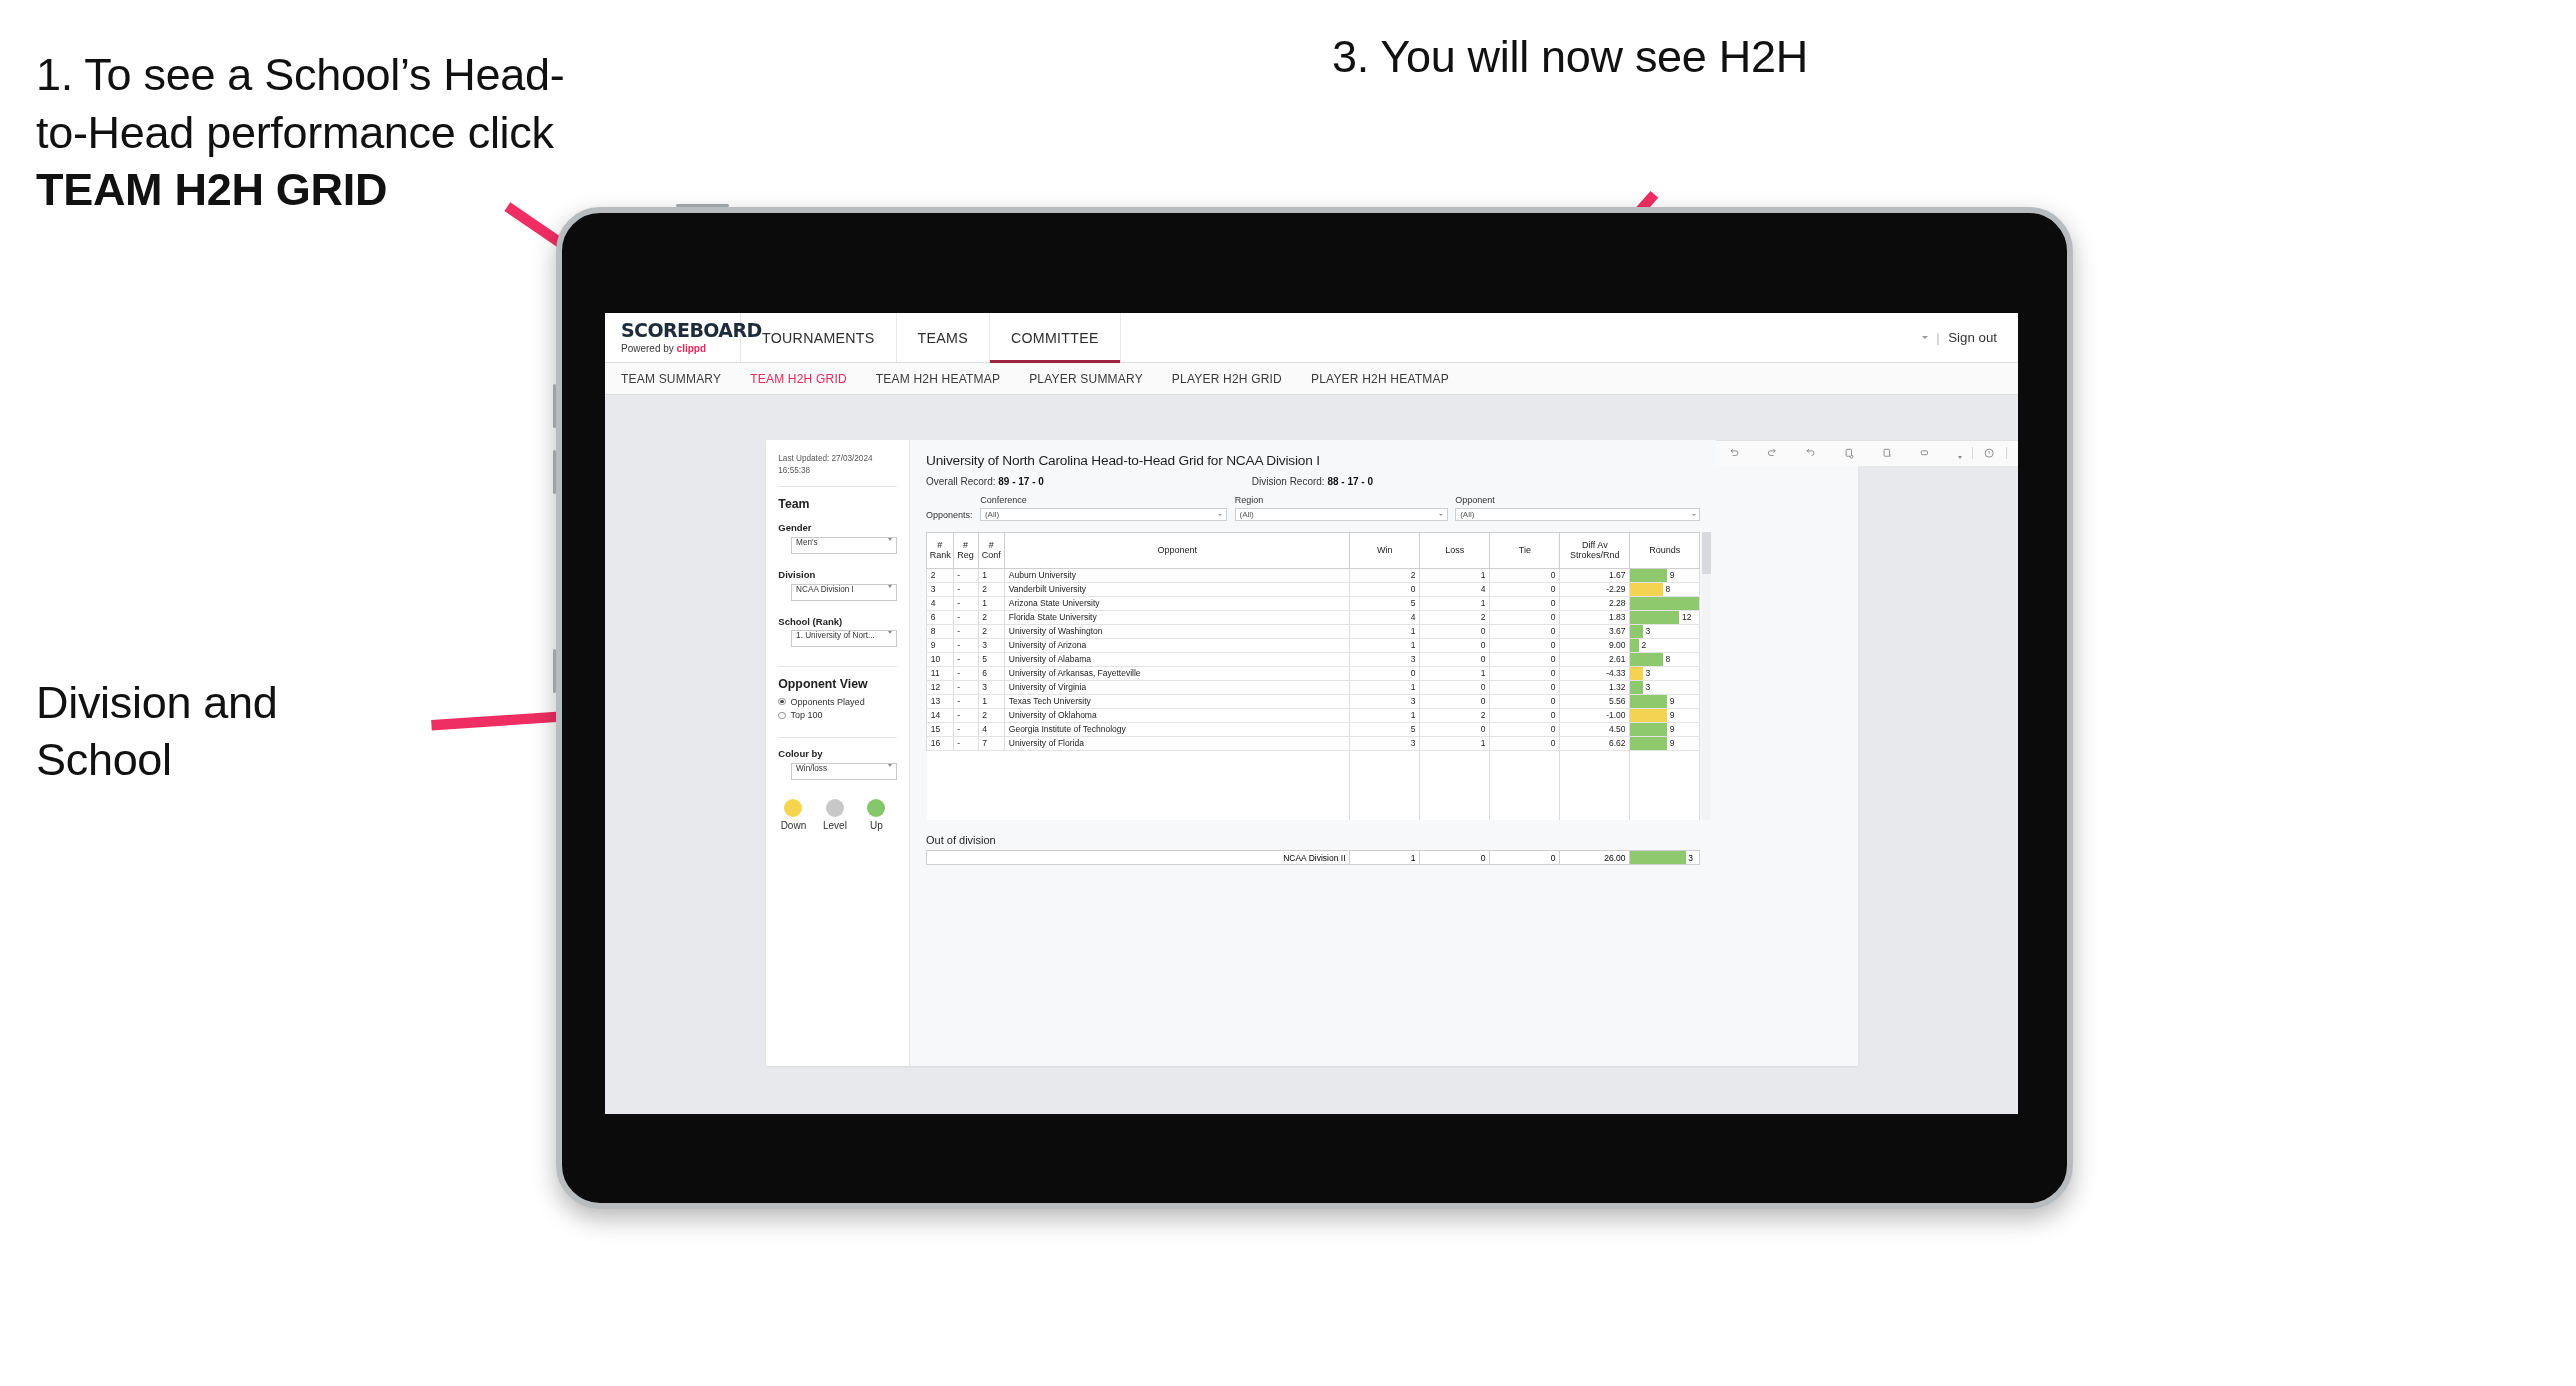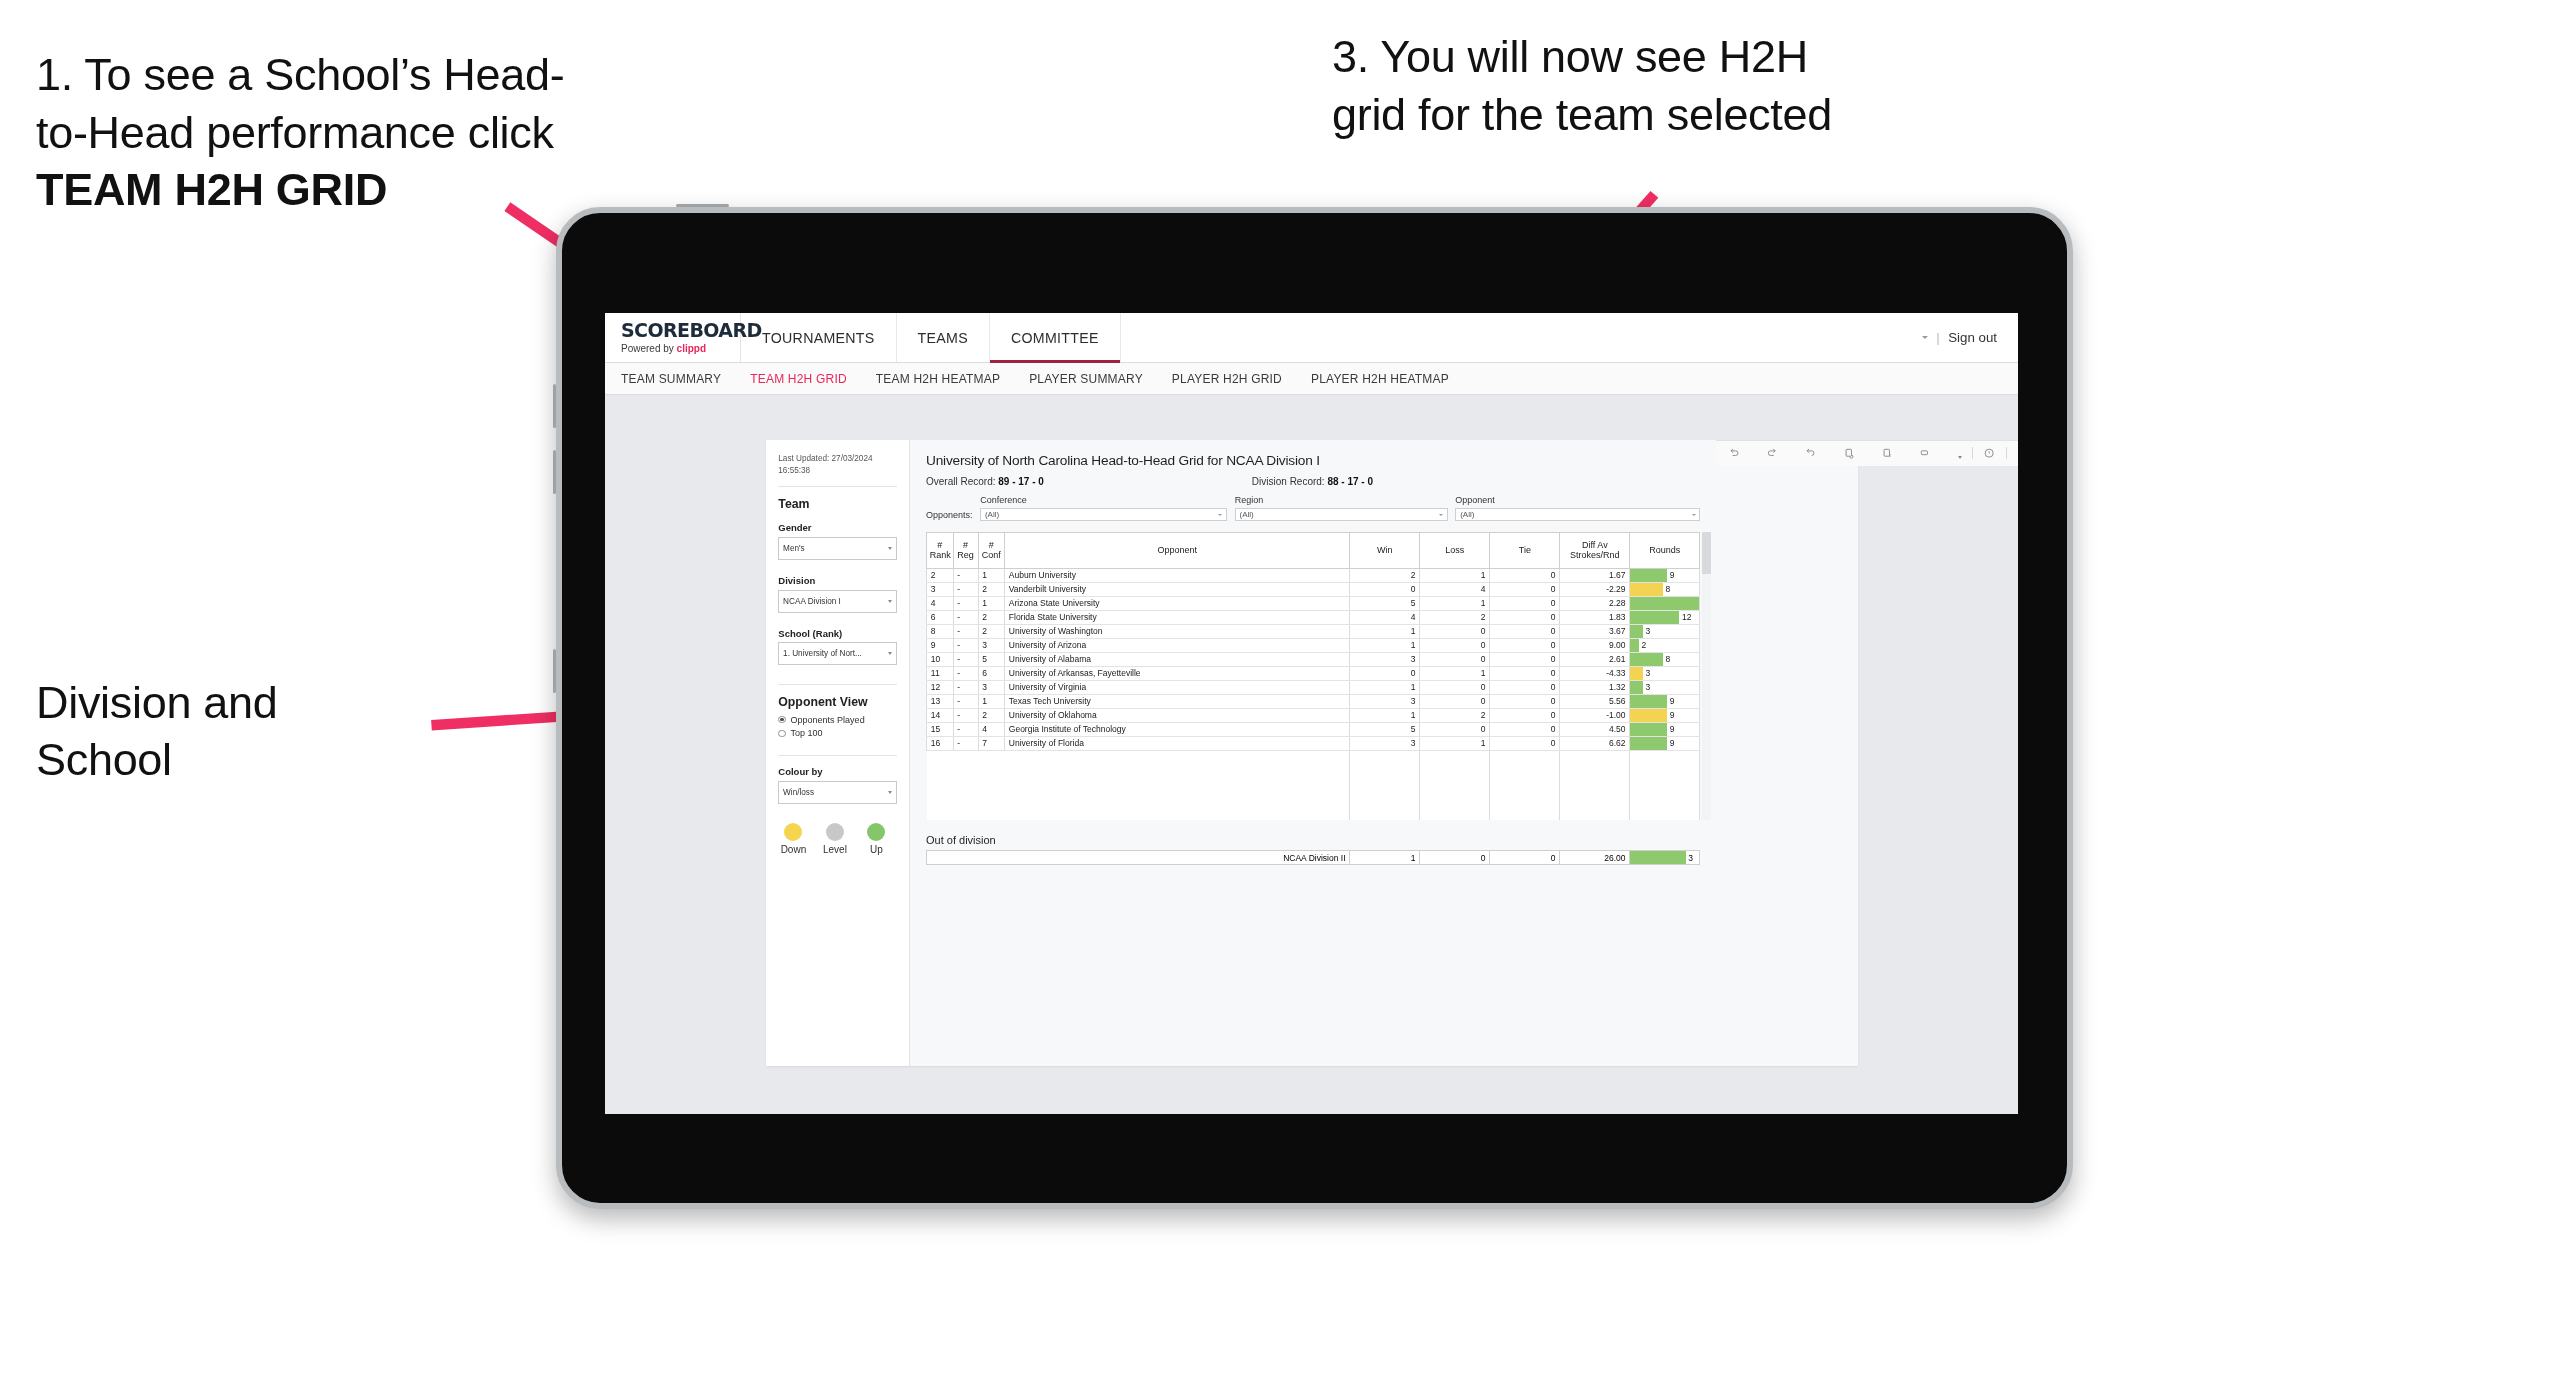--- a/index.html
+++ b/index.html
@@ -104,23 +104,23 @@
   .sidebar {
     width: 144px; background:#ffffff; padding: 13.3px 12.3px 0 12.3px;
     border-right:0.9px solid #e1e1e1;
     font-size: 9px; color:#2f2f2f;
   }
   .updated { font-size: 8.2px; color:#555; line-height:1.38; }
   .hr { height:0.9px; background:#e3e3e3; margin: 10.4px 0 9.5px 0; }
   .sect-title { font-size: 12.3px; font-weight:700; color:#222; margin-bottom: 11.4px; }
   .field-label { font-size: 9.5px; font-weight:700; color:#222; margin-bottom: 3.8px; }
   .select {
-    height: 23px; border:0.9px solid #c9c9c9; background:#fff;
-    display:flex; align-items:center; padding: 0 3.8px;
-    font-size: 8.2px; color:#333;
+    height: 17px; border:0.9px solid #c9c9c9; background:#fff;
+    display:flex; padding: 0 3.8px;
+    font-size: 8.2px; color:#333;margin-left:13px;
   }
   .select .val { flex:1; overflow:hidden; white-space:nowrap; text-overflow:ellipsis; }
   .select .car {
     width:0;height:0;border-left:2.8px solid transparent;border-right:2.8px solid transparent;
     border-top:3.3px solid #8a8a8a;
   }
   .fgap { height: 15px; }
   .radio-row { display:flex; align-items:center; gap:4.7px; margin-top:3.8px; font-size:9px; color:#2f2f2f; }
   .radio {
     width:7.6px;height:7.6px;border-radius:50%;border:0.9px solid #8e8e8e;background:#fff;
@@ -211,21 +211,20 @@
   </div>
 
   <div class="annot" id="annot2">
     <br>
     <span>Division and</span><br>
     <span>School</span>
   </div>
 
   <div class="annot" id="annot3">
     <span>3. You will now see H2H</span><br>
-    <span>grid for the team selected</span>
   </div>
 
   <svg class="arrow" style="left:0;top:0;width:2576px;height:1386px" viewBox="0 0 2717 1462" width="2576" height="1386">
     <defs>
       <marker id="ah" markerWidth="6" markerHeight="6" refX="4.2" refY="3" orient="auto">
         <path d="M0,0 L6,3 L0,6 z" fill="#ef2e63"></path>
       </marker>
     </defs>
     <line x1="535" y1="218" x2="790" y2="392" stroke="#ef2e63" stroke-width="11" marker-end="url(#ah)"></line>
   </svg>

